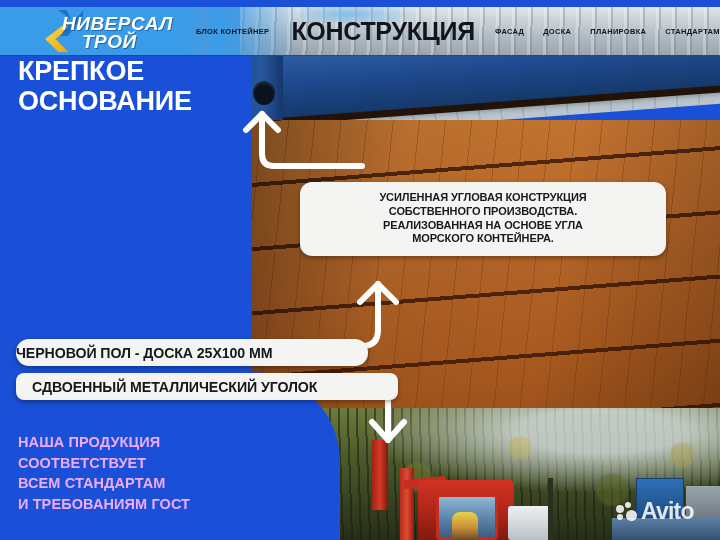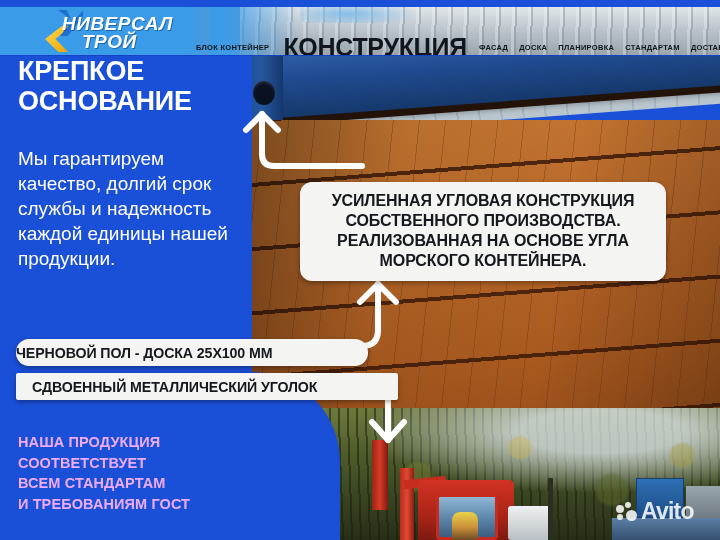--- a/index.html
+++ b/index.html
@@ -54,22 +54,22 @@
     transform:skewX(-8deg);
   }
   #logo .mark-yellow{
     position:absolute; left:18px; top:18px; width:26px; height:26px;
     background:linear-gradient(135deg,#ffd94a,#e8a60e);
     clip-path:polygon(62% 0%, 100% 0%, 44% 50%, 100% 100%, 62% 100%, 4% 50%);
     transform:skewX(-8deg);
   }
 
   #nav{
-    position:absolute; left:196px; top:16px; height:48px; right:6px;
-    display:flex; align-items:center; gap:0; z-index:6;
+    position:absolute; left:196px; top:0; height:48px; right:6px;
+    display:flex; align-items:center; gap:8px; z-index:6;
   }
   .nav-small{
     font-size:7.5px; font-weight:bold; color:#10161c; letter-spacing:.3px;
     white-space:nowrap;
   }
   .nav-big{
     font-size:25px; font-weight:bold; color:#10161c; letter-spacing:-.3px;
     white-space:nowrap; margin:0 12px 0 14px;
   }
   .nav-gap{ margin-left:11px; }
@@ -239,31 +239,31 @@
   }
 
   
   .callout{
     position:absolute; background:#f4f4f2; border-radius:12px;
     color:#15181c; font-weight:bold; z-index:24;
     box-shadow:0 2px 5px rgba(0,0,0,.35);
   }
   #callout-main{
     left:300px; top:182px; width:366px; padding:9px 10px 10px;
-    text-align:center; font-size:16px; line-height:1.25; letter-spacing:-.1px;
+    text-align:center; font-size:11px; line-height:1.25; letter-spacing:-.1px;
   }
   #callout-floor{
     left:16px; top:339px; width:352px; height:27px;
     display:flex; align-items:center; 
     font-size:14.2px; letter-spacing:-.1px; border-radius:13px;
   }
   #callout-angle{
     left:16px; top:373px; width:382px; height:27px;
     display:flex; align-items:center; padding-left:16px;
-    font-size:14.2px; letter-spacing:-.1px; border-radius:2px;
+    font-size:14.2px; letter-spacing:-.1px; border-radius:8px;
   }
 
   
   svg.arrow{ position:absolute; z-index:23; overflow:visible; }
   #arrow-corner{ left:236px; top:110px; }
   #arrow-up{     left:352px; top:280px; }
   #arrow-down{   left:368px; top:382px; }
 
   
   #avito{
@@ -341,21 +341,20 @@
       <span class="nav-small nav-gap">ДОСТАВКА</span>
     </div>
   </div>
   <div id="bluestrip"></div>
 
   <div id="headline">
     <div>КРЕПКОЕ</div>
     <div>ОСНОВАНИЕ</div>
   </div>
 
-  <div id="subtext">Мы гарантируем качество, долгий срок службы и надежность каждой единицы нашей продукции.</div>
 
   <div id="gost">
     <div>НАША ПРОДУКЦИЯ</div>
     <div>СООТВЕТСТВУЕТ</div>
     <div>ВСЕМ СТАНДАРТАМ</div>
     <div>И ТРЕБОВАНИЯМ ГОСТ</div>
   </div>
 
   <svg class="arrow" id="arrow-corner" width="130" height="70">
     <g fill="none" stroke="#ffffff" stroke-width="6" stroke-linecap="round" stroke-linejoin="round">

